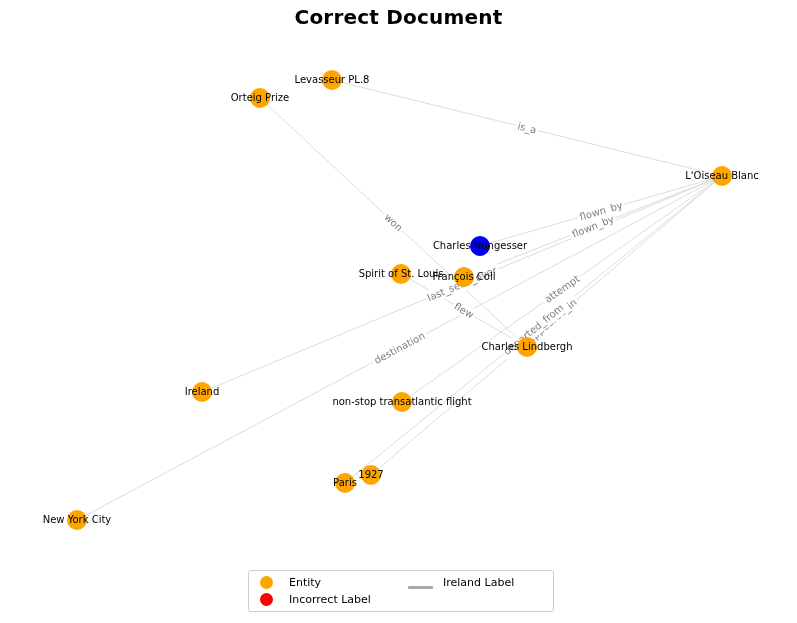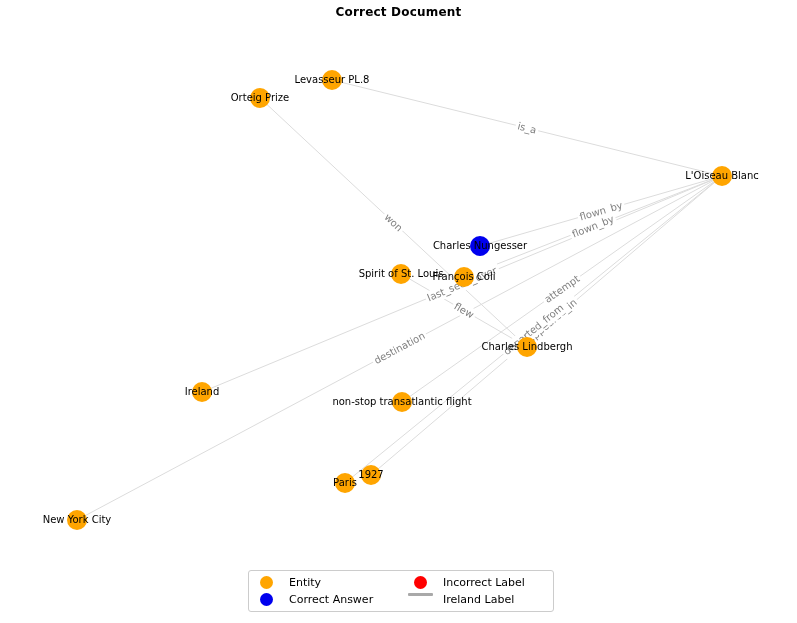--- a/index.html
+++ b/index.html
@@ -6,38 +6,38 @@
   #figure{
     position:relative;
     width:797px;height:623px;
     background:#ffffff;
     font-family:"DejaVu Sans","Liberation Sans",sans-serif;
     overflow:hidden;
   }
   #chart-title{
     position:absolute;top:5px;left:0;width:797px;
     text-align:center;
-    font-size:12px;font-weight:bold;color:#000000;
+    font-size:20px;font-weight:bold;color:#000000;
     letter-spacing:0.2px;
   }
   #graph-svg{position:absolute;left:0;top:0;}
   #legend{
     position:absolute;left:248px;top:570px;
     width:306px;height:42px;
     border:1px solid #cccccc;border-radius:3px;
     background:#ffffff;
     display:grid;
     grid-template-columns:154px 1fr;
     grid-template-rows:1fr 1fr;
     grid-auto-flow:column;
     align-items:center;
     padding:3px 6px 3px 4px;
     box-sizing:border-box;
   }
-  .legend-item{display:flex;align-items:flex-start;gap:10px;}
+  .legend-item{display:flex;align-items:flex-end;gap:10px;}
   .legend-marker-box{width:26px;display:flex;justify-content:center;align-items:center;flex:0 0 26px;}
   .marker-dot{width:13px;height:13px;border-radius:50%;}
   .marker-line{width:25px;height:3px;border-radius:1px;}
   .legend-label{font-size:11px;color:#000000;white-space:nowrap;}
 </style>
 </head>
 <body>
 
 <div id="figure">
   <div id="chart-title">Correct Document</div>
@@ -129,26 +129,20 @@
 
   <div id="legend">
     <div class="legend-item">
       <span class="legend-marker-box">
           <span class="marker-dot legend-marker" style="background: rgb(255, 165, 0);"></span>
         </span>
       <span class="legend-label">Entity</span>
     </div>
     <div class="legend-item">
       <span class="legend-marker-box">
-          <span class="marker-dot legend-marker" style="background: rgb(0, 0, 238);"></span>
-        </span>
-      <span class="legend-label">Correct Answer</span>
-    </div>
-    <div class="legend-item">
-      <span class="legend-marker-box">
           <span class="marker-dot legend-marker" style="background: rgb(255, 0, 0);"></span>
         </span>
       <span class="legend-label">Incorrect Label</span>
     </div>
     <div class="legend-item">
       <span class="legend-marker-box">
           <span class="marker-line legend-marker" style="background: rgb(169, 169, 169);"></span>
         </span>
       <span class="legend-label">Ireland Label</span>
     </div>

